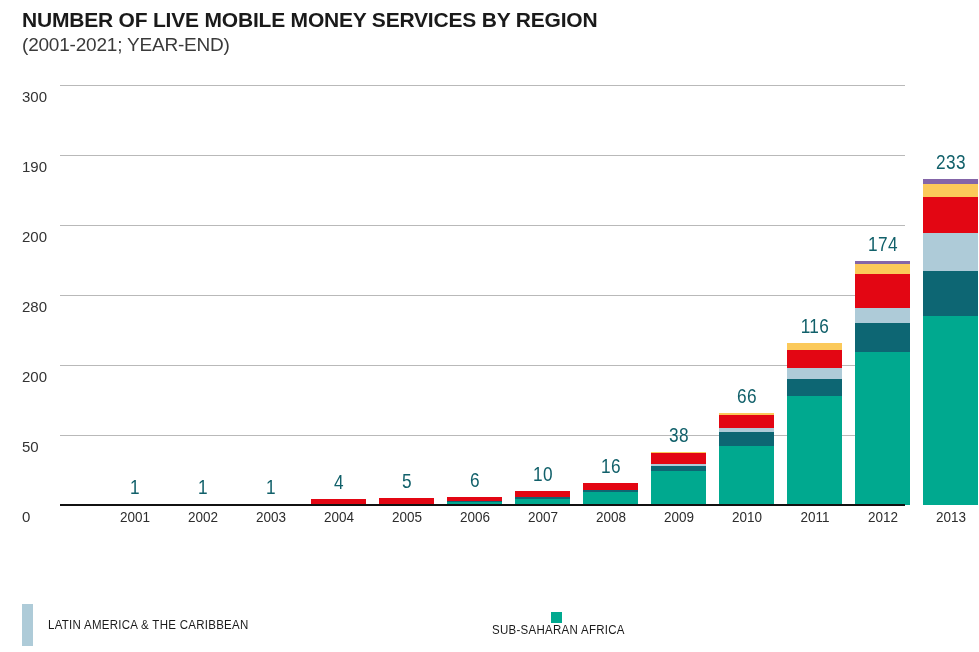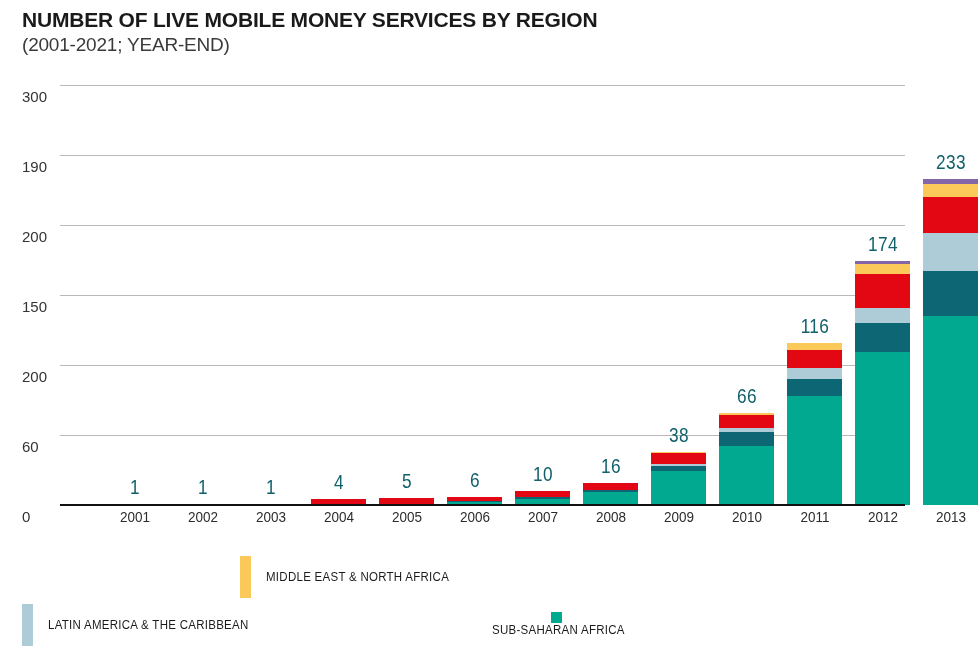--- a/index.html
+++ b/index.html
@@ -76,23 +76,23 @@
 </head>
 <body>
 
 <div id="header">
   <div id="chart-title">NUMBER OF LIVE MOBILE MONEY SERVICES BY REGION</div>
   <div id="chart-subtitle">(2001-2021; YEAR-END)</div>
 </div>
 
 <div id="ylabels" style="position:absolute;left:0;top:85px;width:60px;height:420px;">
     <div class="ylab" style="top: 423px;">0</div>
-    <div class="ylab" style="top: 353px;">60</div>
+    <div class="ylab" style="top: 353px;">50</div>
     <div class="ylab" style="top: 283px;">200</div>
-    <div class="ylab" style="top: 213px;">150</div>
+    <div class="ylab" style="top: 213px;">280</div>
     <div class="ylab" style="top: 143px;">200</div>
     <div class="ylab" style="top: 73px;">190</div>
     <div class="ylab" style="top: 3px; text-align: right;">300</div>
   </div>
 
 <div id="plot">
   <div id="gridlines">
       <div class="gridline" style="top: 350px;"></div>
       <div class="gridline" style="top: 280px;"></div>
       <div class="gridline" style="top: 210px;"></div>
@@ -197,24 +197,20 @@
     <div class="xlab" style="left: 447.5px; top: 0px;">2007</div>
     <div class="xlab" style="left: 515.5px; top: 0px;">2008</div>
     <div class="xlab" style="left: 583.5px; top: 0px;">2009</div>
     <div class="xlab" style="left: 651.5px; top: 0px;">2010</div>
     <div class="xlab" style="left: 719.5px; top: 0px;">2011</div>
     <div class="xlab" style="left: 787.5px; top: 0px;">2012</div>
     <div class="xlab" style="left: 855.5px; top: 0px;">2013</div>
   </div>
 
 <div id="legend">
-    <div class="legend-item" style="left: 218px; top: 0px;">
-      <span class="swatch" style="background: rgb(251, 201, 90);"></span>
-      <span class="legend-label">MIDDLE EAST &amp; NORTH AFRICA</span>
-    </div>
     <div class="legend-item" style="left: 0px; top: 48px;">
       <span class="swatch" style="background: rgb(174, 203, 216);"></span>
       <span class="legend-label">LATIN AMERICA &amp; THE CARIBBEAN</span>
     </div>
     <div class="legend-item" style="left: 455px; top: 56px; flex-direction: column;">
       <span class="swatch" style="background: rgb(0, 169, 143);"></span>
       <span class="legend-label">SUB-SAHARAN AFRICA</span>
     </div>
   </div>
 

